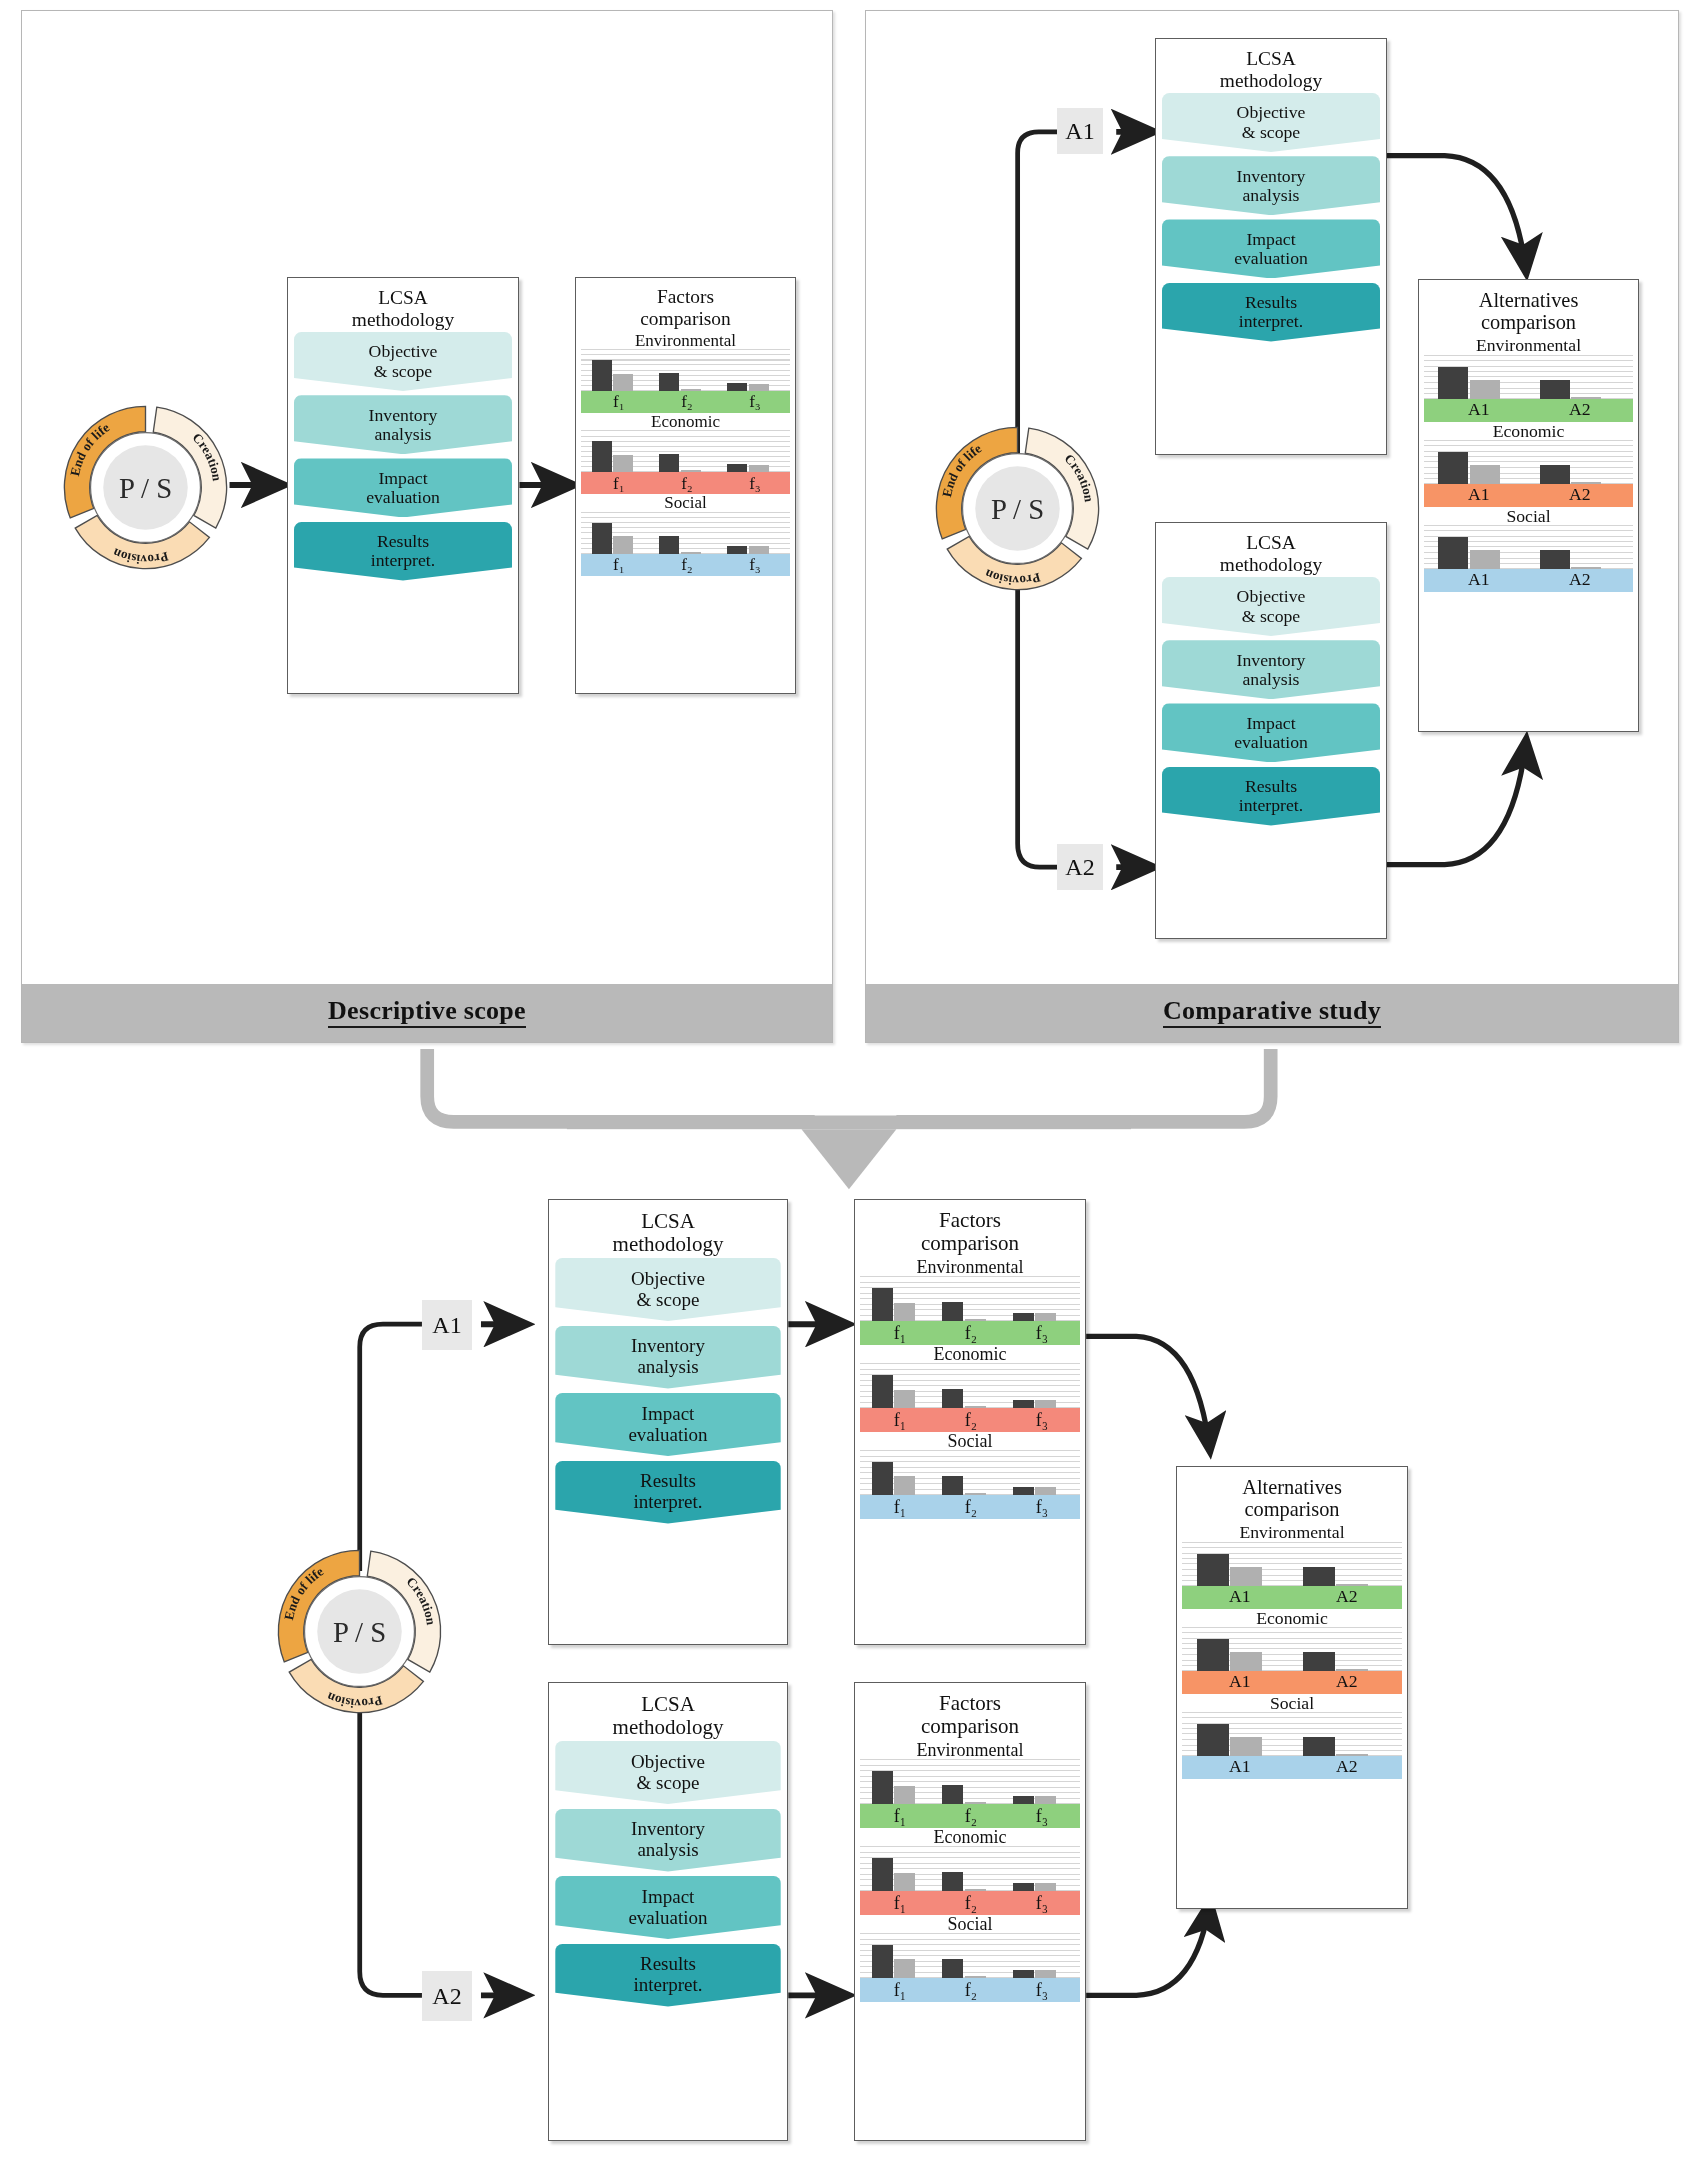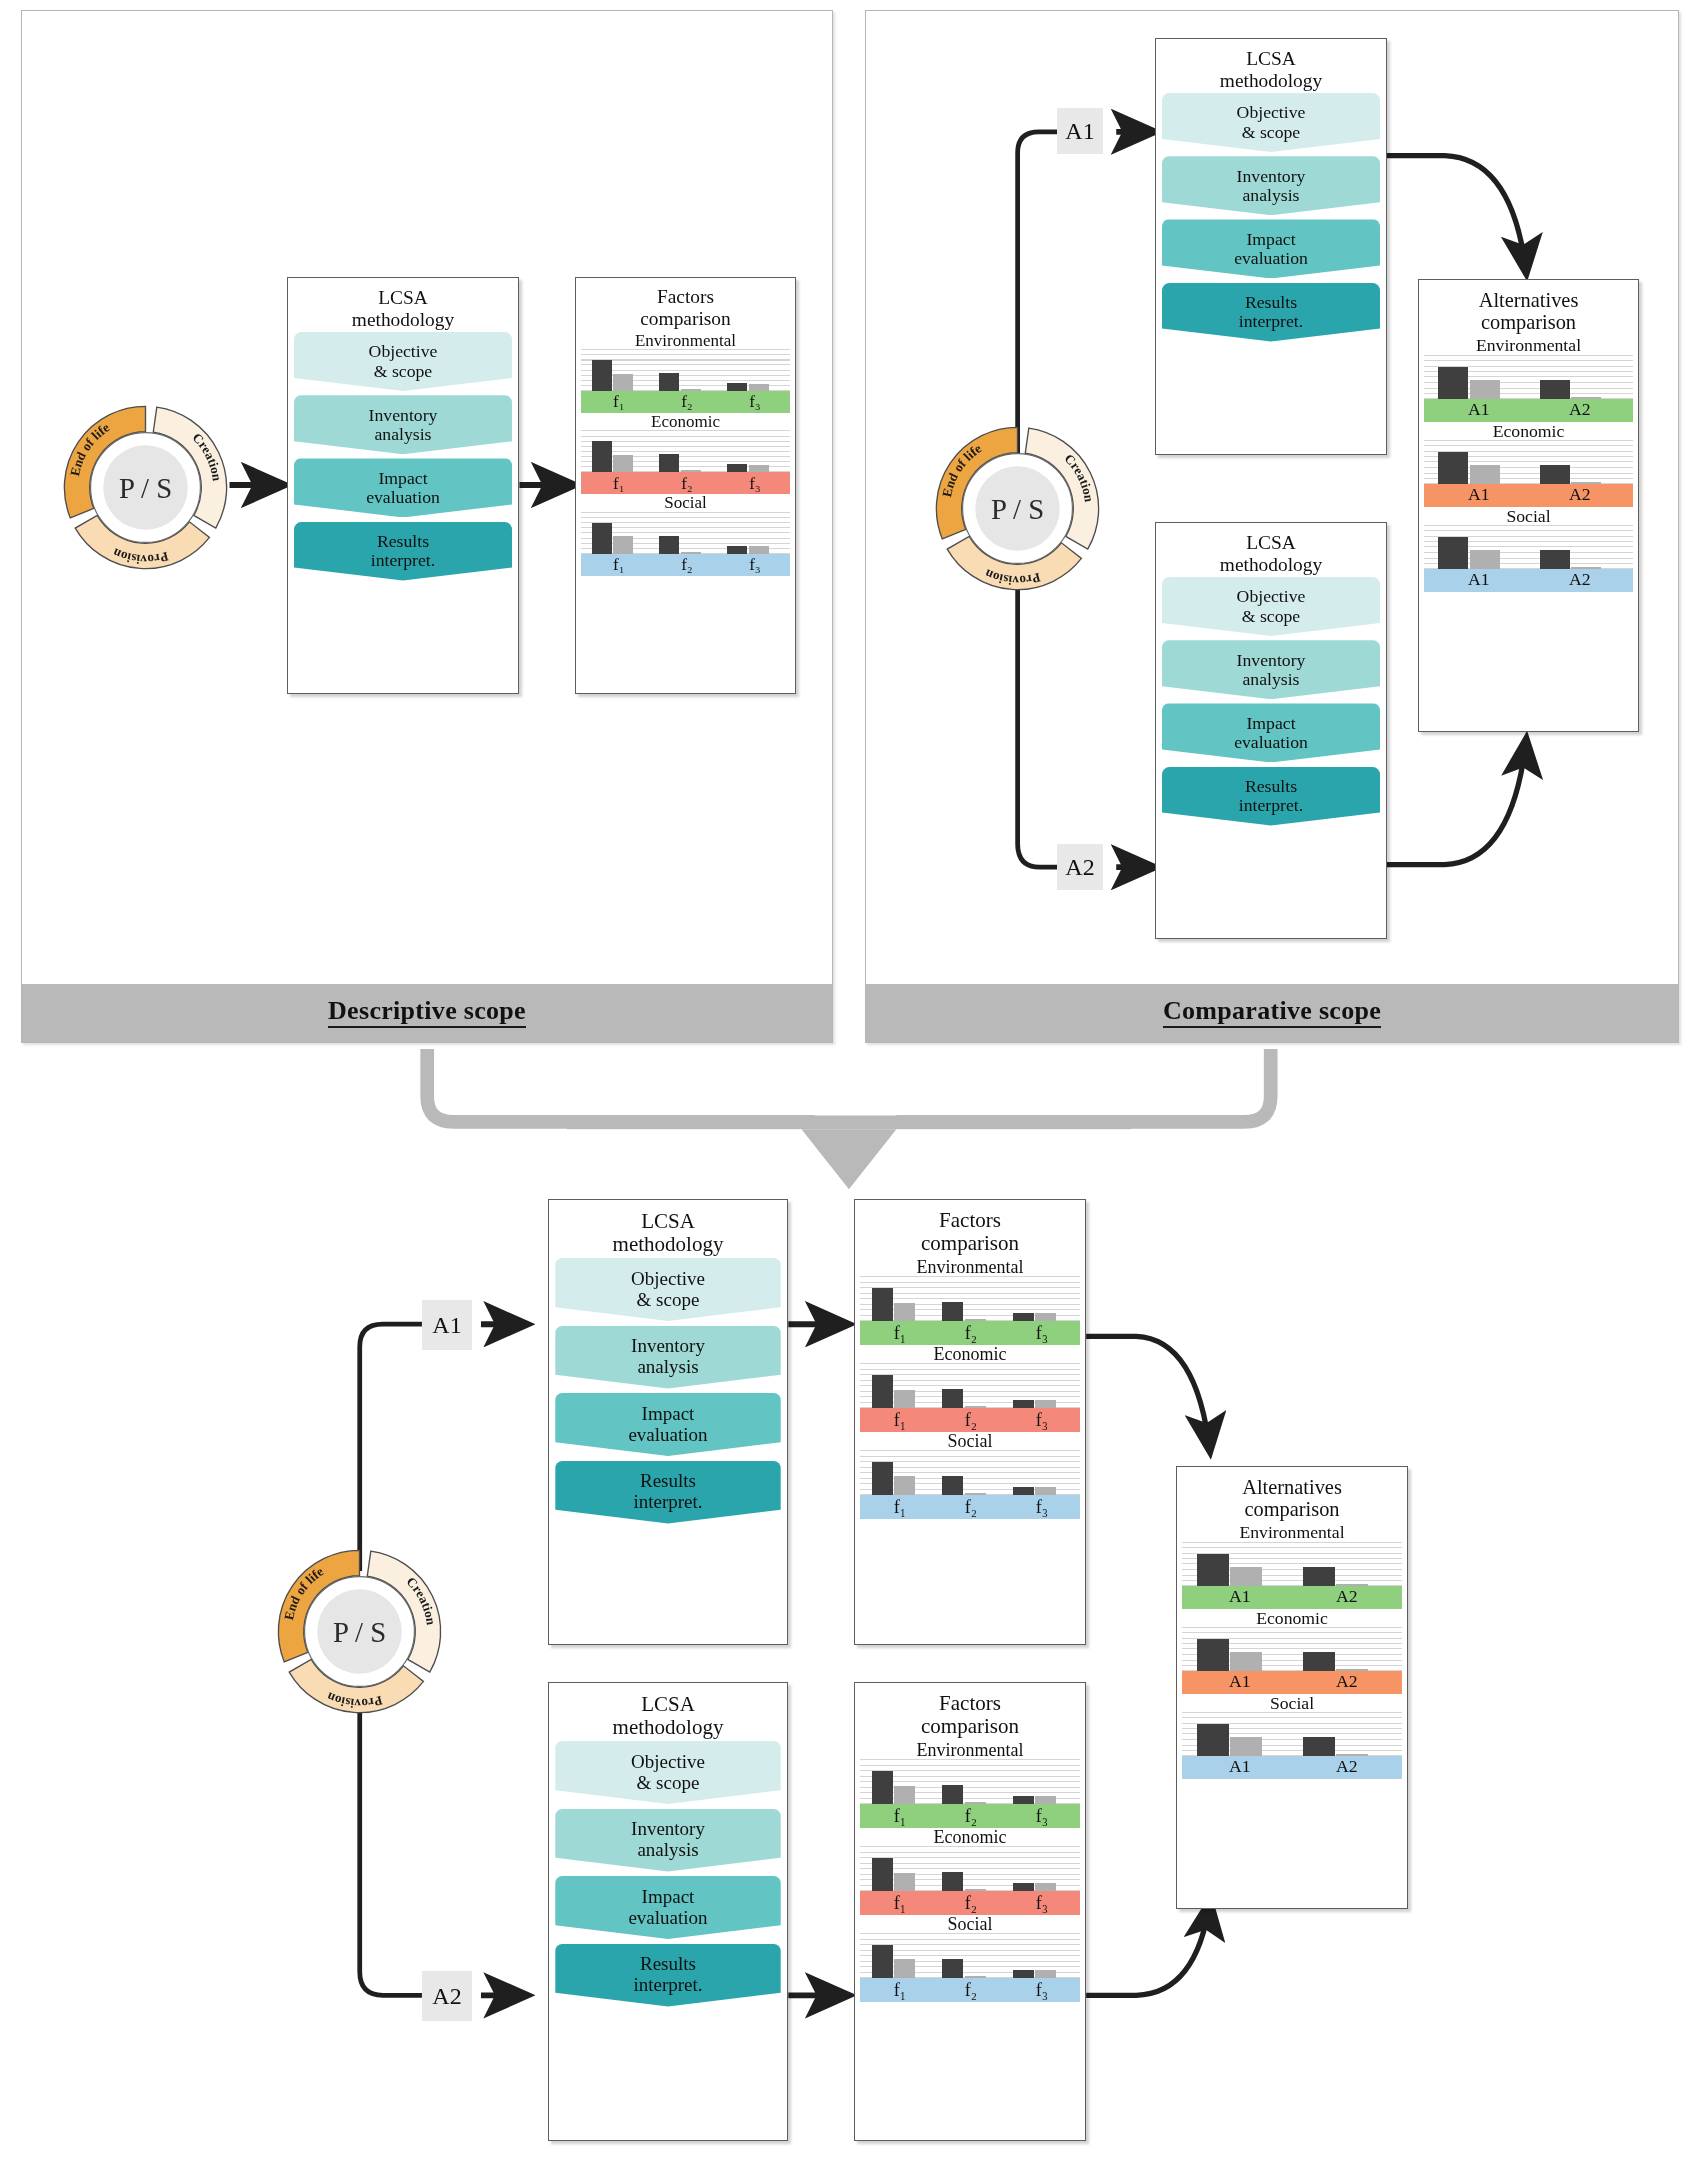--- a/index.html
+++ b/index.html
@@ -83,21 +83,21 @@
 <body>
 
 <div class="panel" style="left:21px; top:9.5px; width:812px; height:1033px;">
   <div class="panel-footer" style="height:58px;">
     <span>Descriptive scope</span>
   </div>
 </div>
 
 <div class="panel" style="left:865px; top:9.5px; width:814px; height:1033px;">
   <div class="panel-footer" style="height:58px;">
-    <span>Comparative scope</span>
+    <span>Comparative study</span>
   </div>
 </div>
 
 <svg id="arrows" viewBox="0 0 3224 4141">
   <defs>
     <marker id="ah" markerWidth="9" markerHeight="8" refX="7.6" refY="4" orient="auto">
       <path d="M0,0 L9,4 L0,8 L2,4 Z" fill="#1f1f1f"></path>
     </marker>
   </defs>
 

